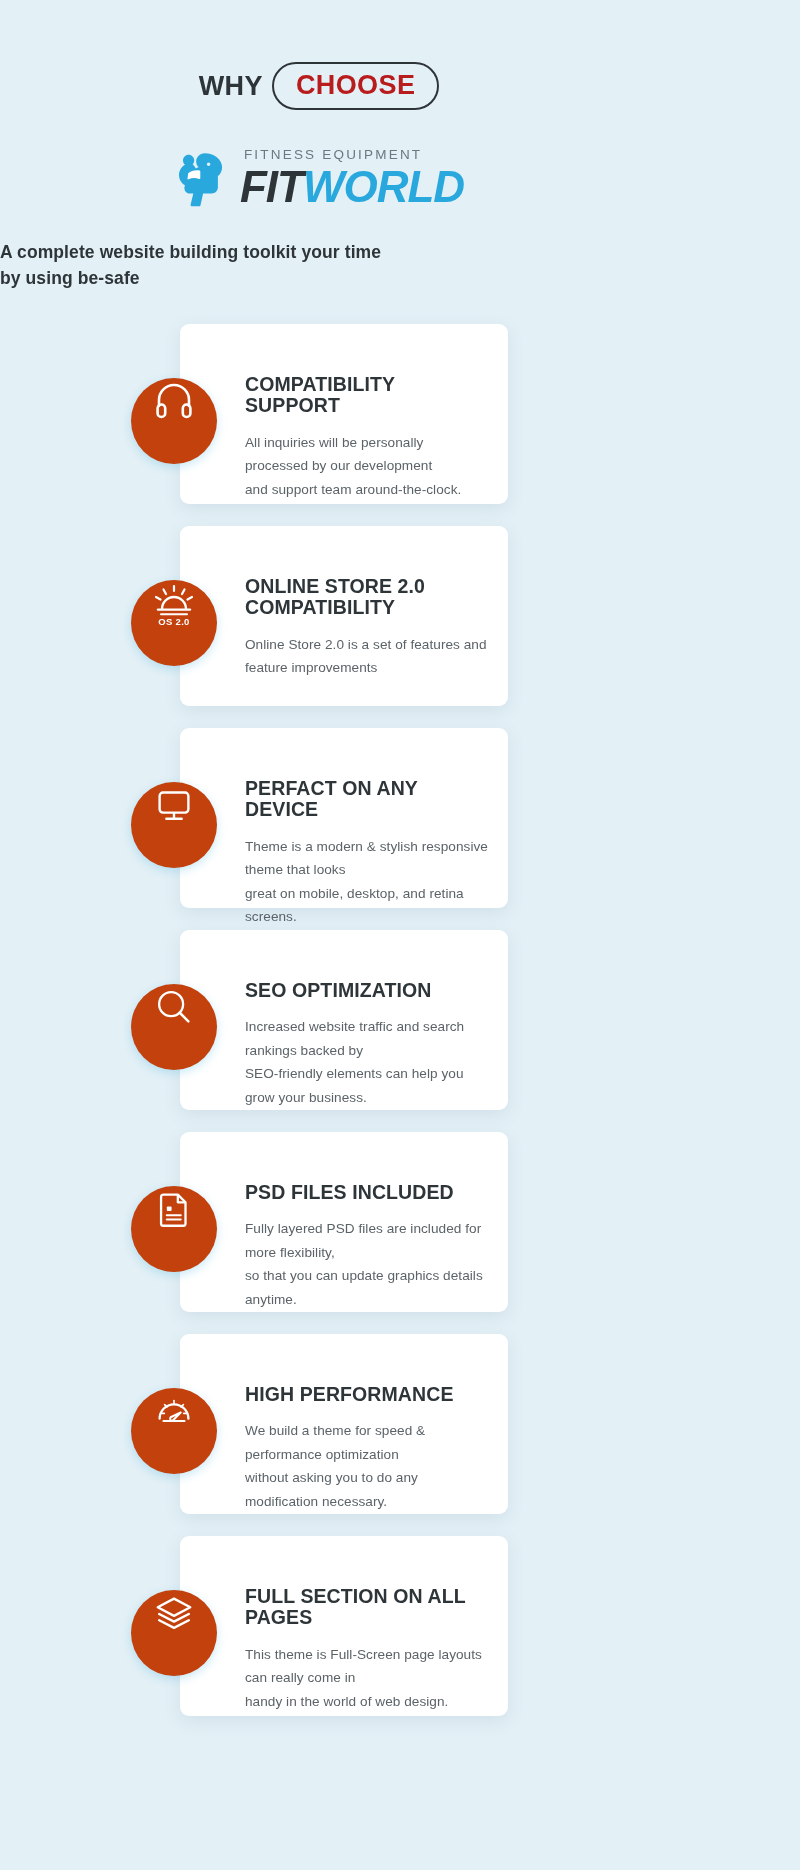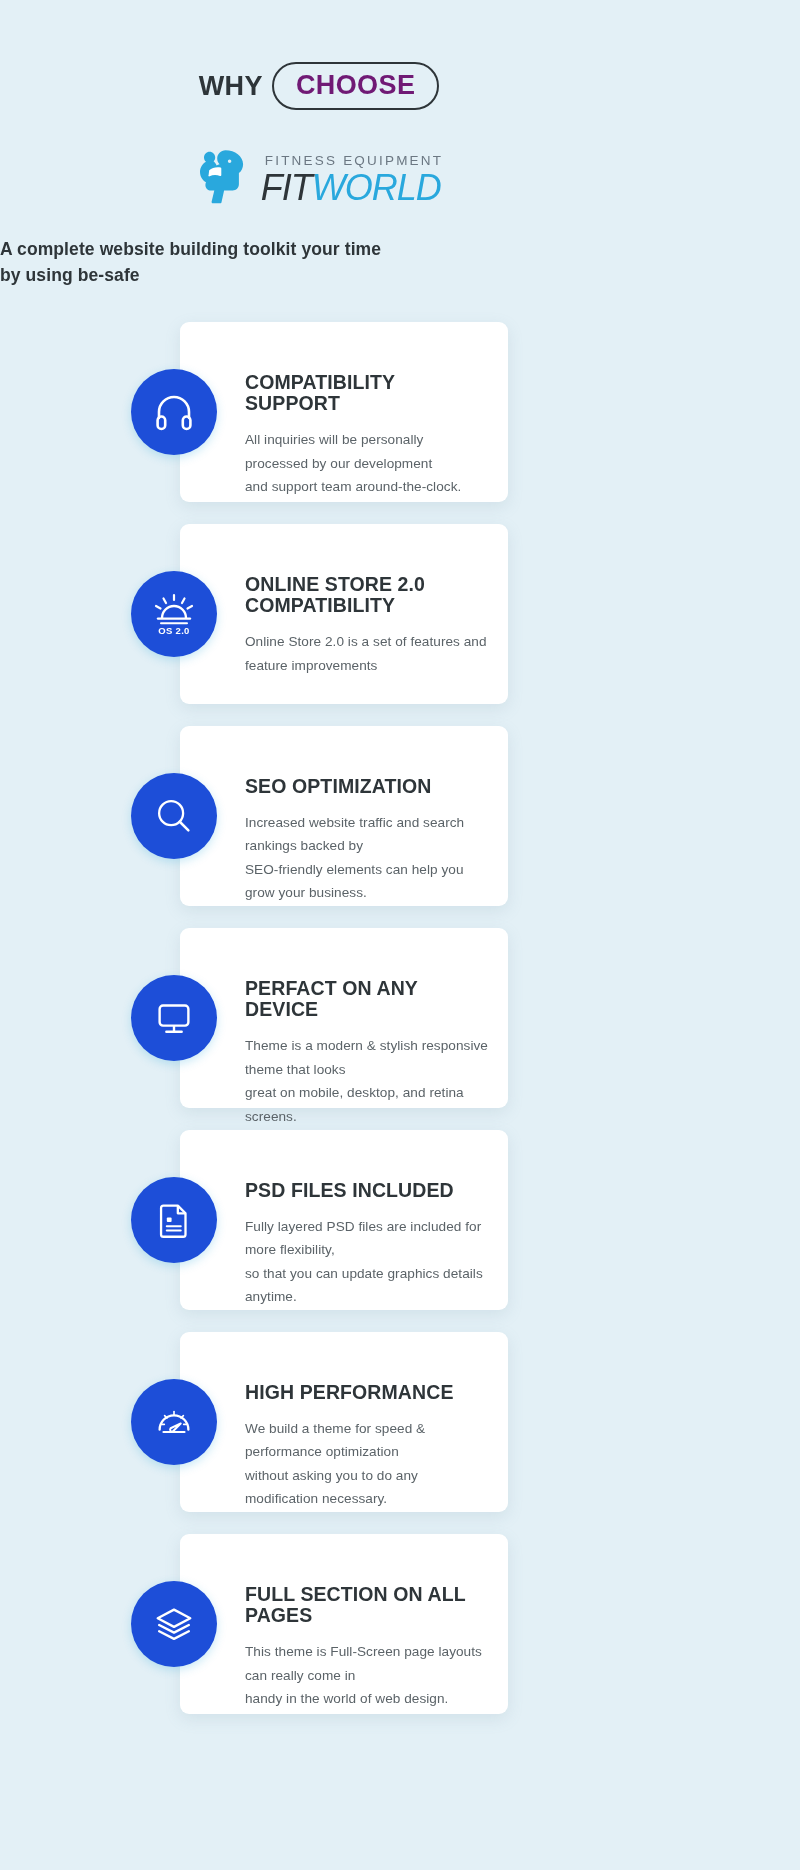--- a/index.html
+++ b/index.html
@@ -38,21 +38,21 @@
     padding-right:9px;
   }
   .choose-pill {
     display:inline-block;
     border:2px solid #2e3539;
     border-radius:999px;
     padding:8px 22px 9px;
     font-size:27px;
     font-weight:bold;
     letter-spacing:0.4px;
-    color:#701a75;
+    color:#b91c1c;
     line-height:1;
     background:transparent;
   }
 
   
   .logo-wrap {
     margin-top:38px;
     display:flex;
     justify-content:center;
     align-items:flex-end;
@@ -68,22 +68,22 @@
   .logo-tag {
     font-size:13.5px;
     letter-spacing:2.2px;
     color:#6b7782;
     font-weight:normal;
     line-height:1;
     padding-left:4px;
     margin-bottom:3px;
   }
   .logo-name {
-    font-size:36px;
-    font-weight:normal;
+    font-size:44px;
+    font-weight:bold;
     font-style:italic;
     letter-spacing:-1px;
     line-height:1;
   }
   .logo-name .fit { color:#2e3539; }
   .logo-name .world { color:#29a8dd; }
 
   
   .subtitle {
     margin-top:30px;
@@ -111,27 +111,26 @@
     right:130px;
     top:0;
     bottom:0;
     background:#ffffff;
     border-radius:9px;
     box-shadow:0 5px 16px rgba(120,150,170,0.16);
   }
   .icon-circle {
     position:absolute;
     left:131px;
-    top:47px;
+    top:54px;
     width:86px;
     height:86px;
     border-radius:50%;
-    background:#1d4ed8;
+    background:#c2410c;
     display:flex;
-    align-items:center;
     justify-content:center;
     z-index:3;
     box-shadow:0 3px 10px rgba(41,168,221,0.25);
   }
   .icon-circle svg { display:block; }
   .card-body {
     position:absolute;
     left:245px;
     right:150px;
     top:50px;
@@ -234,47 +233,47 @@
         <div class="card-desc">
           <div>Online Store 2.0 is a set of features and feature improvements</div>
         </div>
       </div>
     </div>
 
     <div class="card-row">
       <div class="card"></div>
       <div class="icon-circle">
         <svg viewBox="0 0 48 48" width="46" height="46" aria-hidden="true">
-          <circle cx="21" cy="21" r="12.5" fill="none" stroke="#fff" stroke-width="2.4"></circle>
-          <line x1="30" y1="30" x2="39" y2="39" stroke="#fff" stroke-width="2.6" stroke-linecap="round"></line>
-        </svg>
-      </div>
-      <div class="card-body">
-        <div class="card-title">SEO OPTIMIZATION</div>
-        <div class="card-desc">
-          <div>Increased website traffic and search rankings backed by</div>
-          <div>SEO-friendly elements can help you grow your business.</div>
-        </div>
-      </div>
-    </div>
-
-    <div class="card-row">
-      <div class="card"></div>
-      <div class="icon-circle">
-        <svg viewBox="0 0 48 48" width="46" height="46" aria-hidden="true">
           <rect x="9" y="11" width="30" height="21" rx="3.5" fill="none" stroke="#fff" stroke-width="2.5"></rect>
           <line x1="24" y1="32" x2="24" y2="38" stroke="#fff" stroke-width="2.5"></line>
           <line x1="16" y1="38.4" x2="32" y2="38.4" stroke="#fff" stroke-width="2.5" stroke-linecap="round"></line>
         </svg>
       </div>
       <div class="card-body">
         <div class="card-title">PERFACT ON ANY DEVICE</div>
         <div class="card-desc">
           <div>Theme is a modern &amp; stylish responsive theme that looks</div>
           <div>great on mobile, desktop, and retina screens.</div>
+        </div>
+      </div>
+    </div>
+
+    <div class="card-row">
+      <div class="card"></div>
+      <div class="icon-circle">
+        <svg viewBox="0 0 48 48" width="46" height="46" aria-hidden="true">
+          <circle cx="21" cy="21" r="12.5" fill="none" stroke="#fff" stroke-width="2.4"></circle>
+          <line x1="30" y1="30" x2="39" y2="39" stroke="#fff" stroke-width="2.6" stroke-linecap="round"></line>
+        </svg>
+      </div>
+      <div class="card-body">
+        <div class="card-title">SEO OPTIMIZATION</div>
+        <div class="card-desc">
+          <div>Increased website traffic and search rankings backed by</div>
+          <div>SEO-friendly elements can help you grow your business.</div>
         </div>
       </div>
     </div>
 
     <div class="card-row">
       <div class="card"></div>
       <div class="icon-circle">
         <svg viewBox="0 0 48 48" width="46" height="46" aria-hidden="true">
           <path d="M13 9 h15 l8 8 v22 a2.5 2.5 0 0 1 -2.5 2.5 h-20.5 a2.5 2.5 0 0 1 -2.5 -2.5 v-27.5 a2.5 2.5 0 0 1 2.5 -2.5 z" fill="none" stroke="#fff" stroke-width="2.4" stroke-linejoin="round"></path>
           <path d="M28 9 v8 h8" fill="none" stroke="#fff" stroke-width="2.4" stroke-linejoin="round"></path>

